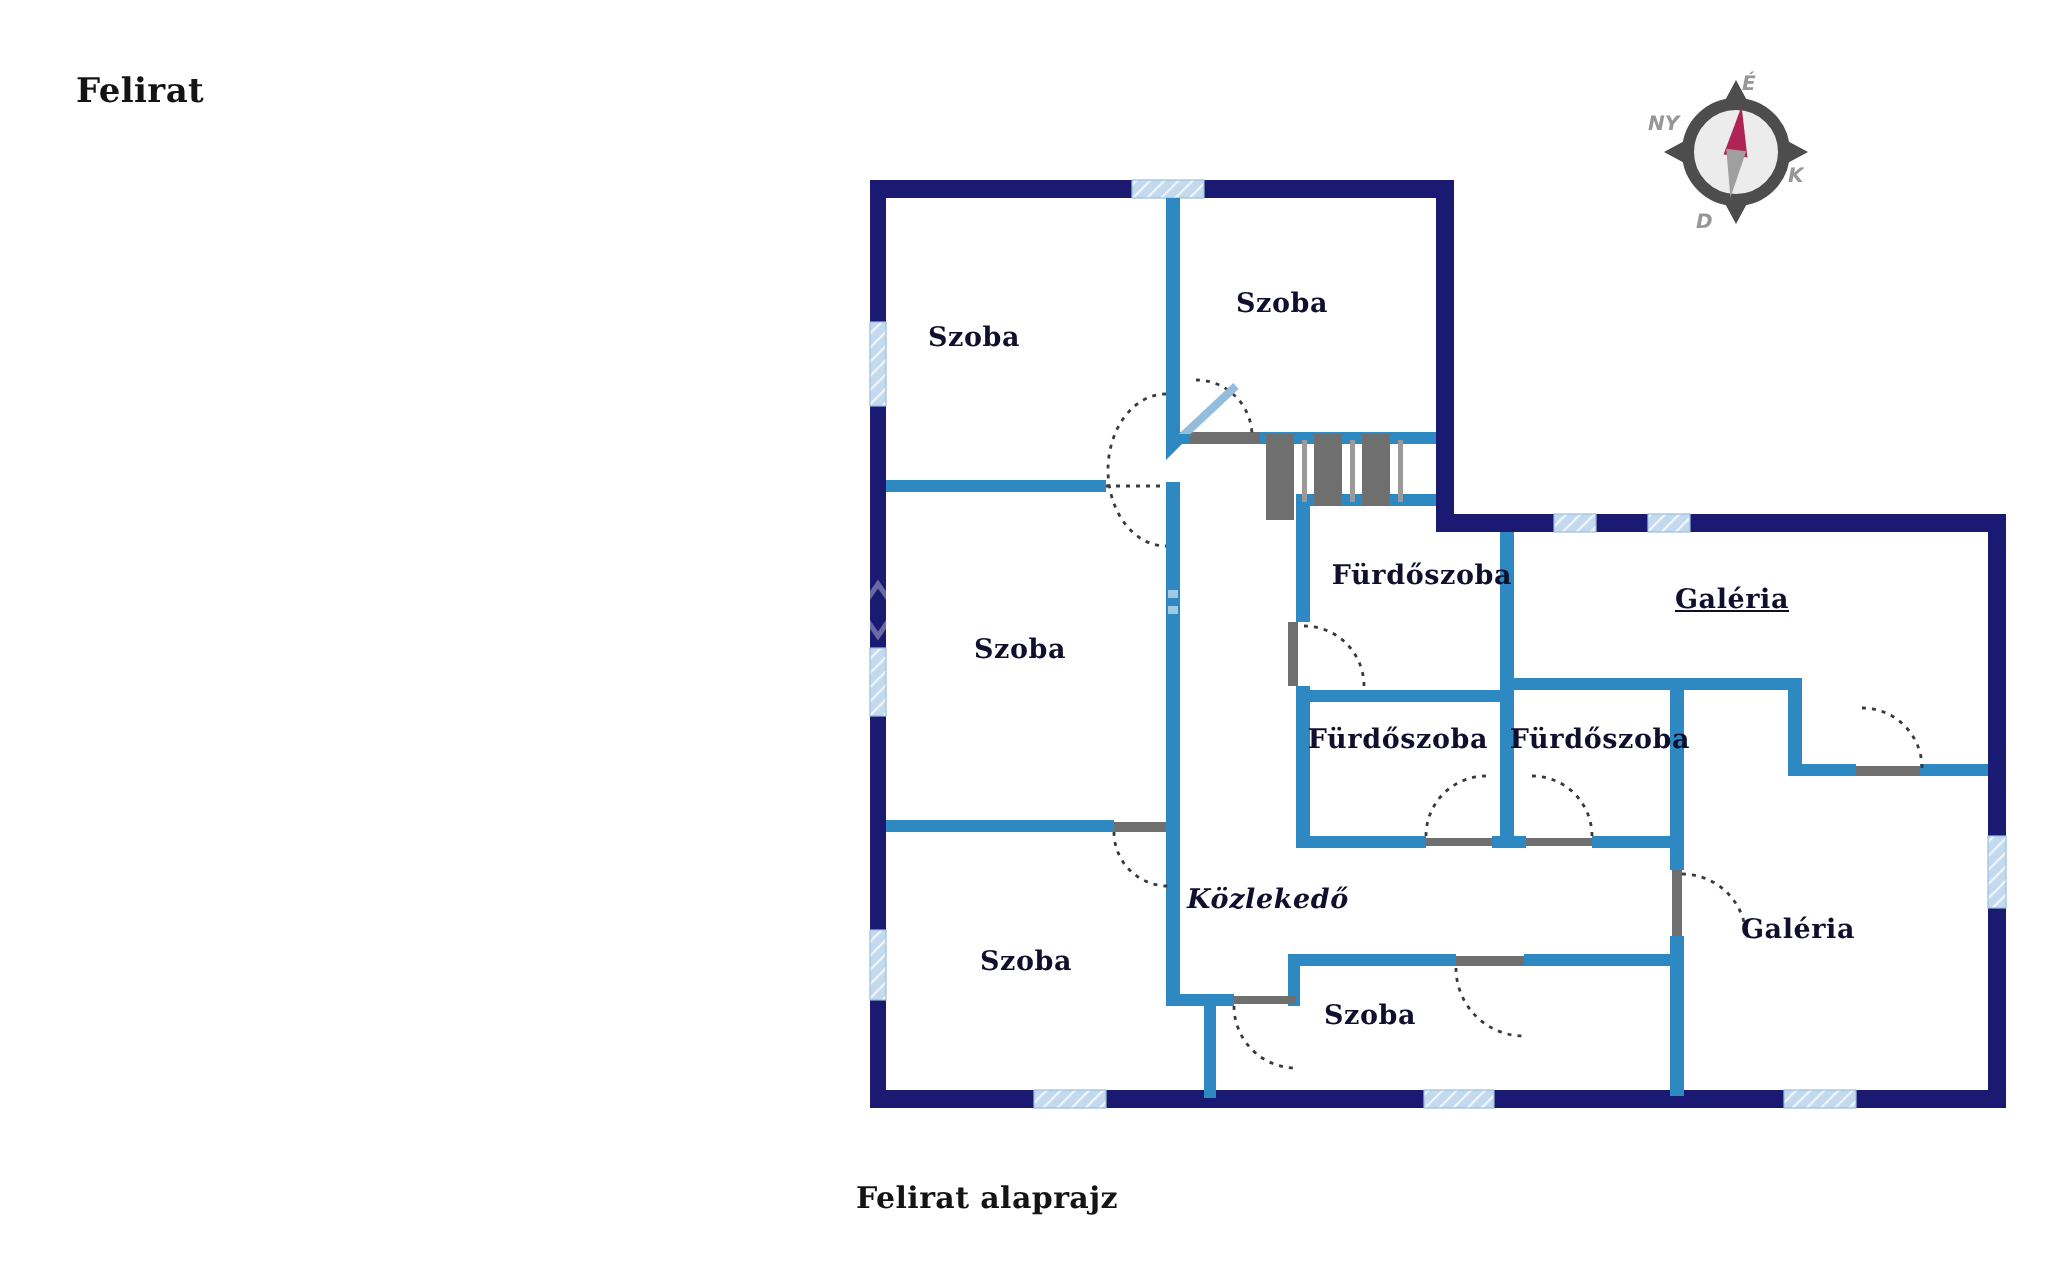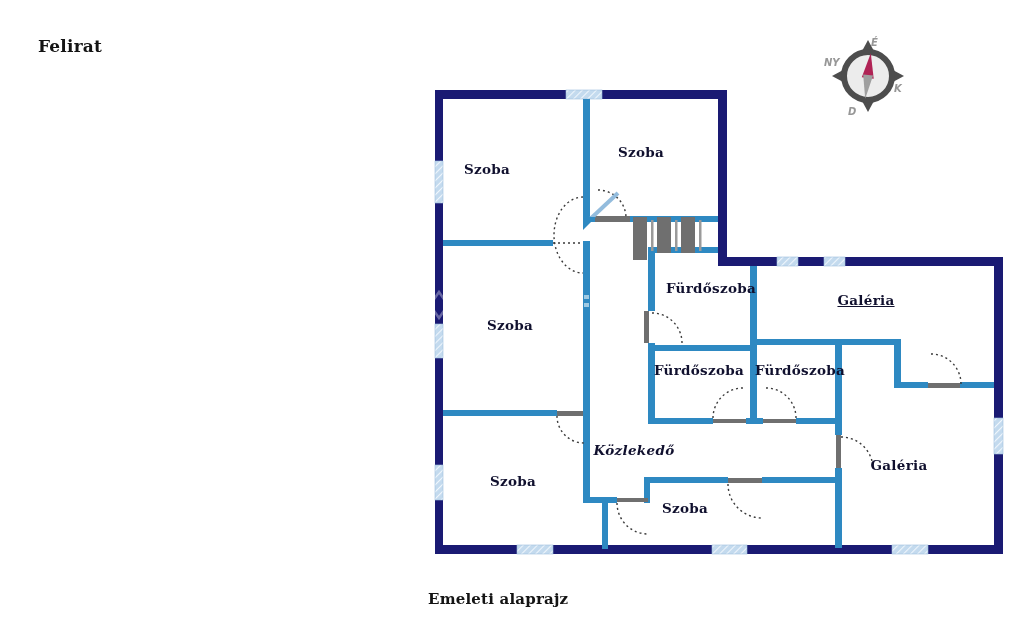--- a/index.html
+++ b/index.html
@@ -147,21 +147,21 @@
     <circle cx="868" cy="76" r="24" fill="#ececec" stroke="#4d4d4d" stroke-width="6"></circle>
     <g transform="rotate(7 868 76)">
       <polygon points="868,53 862,78 874,78" fill="#b02355"></polygon>
       <polygon points="868,99 863,75 873,75" fill="#9f9f9f"></polygon>
     </g>
   </g>
 </svg>
 
 <div class="caption" style="left:38px;top:36px;">Felirat</div>
 
-<div class="caption bottom" style="left:428px;top:590px;">Emeleti alaprajz</div>
+<div class="caption bottom" style="left:428px;top:590px;">Felirat alaprajz</div>
 
 <span class="room-label" style="left:641px;top:152px;">Szoba</span>
 <span class="room-label" style="left:487px;top:169px;">Szoba</span>
 <span class="room-label" style="left:711px;top:288px;">Fürdőszoba</span>
 <span class="room-label" style="left:866px;top:300px;text-decoration:underline;">Galéria</span>
 <span class="room-label" style="left:510px;top:325px;">Szoba</span>
 <span class="room-label" style="left:699px;top:370px;">Fürdőszoba</span>
 <span class="room-label" style="left:800px;top:370px;">Fürdőszoba</span>
 <span class="room-label" style="left:634px;top:450px;font-style:italic;">Közlekedő</span>
 <span class="room-label" style="left:513px;top:481px;">Szoba</span>

